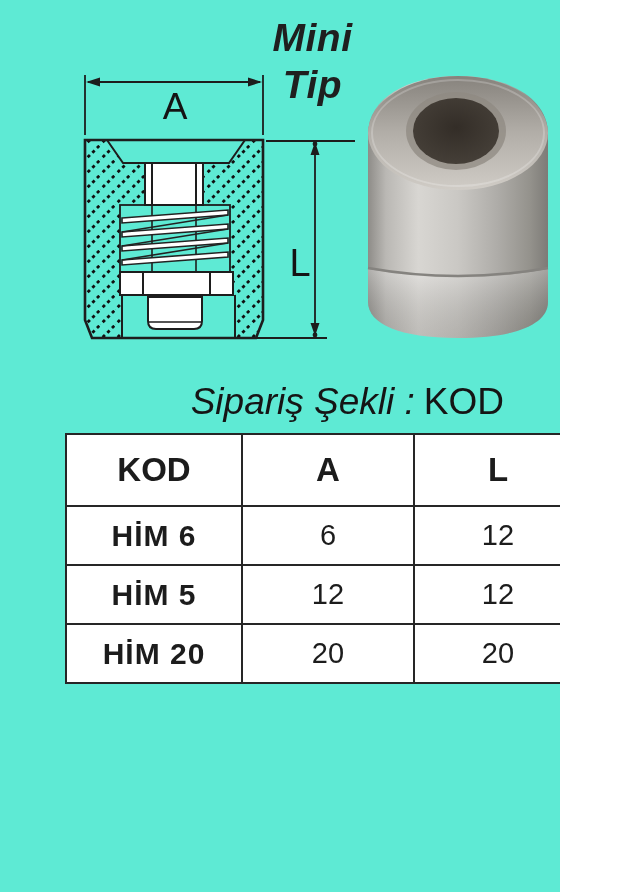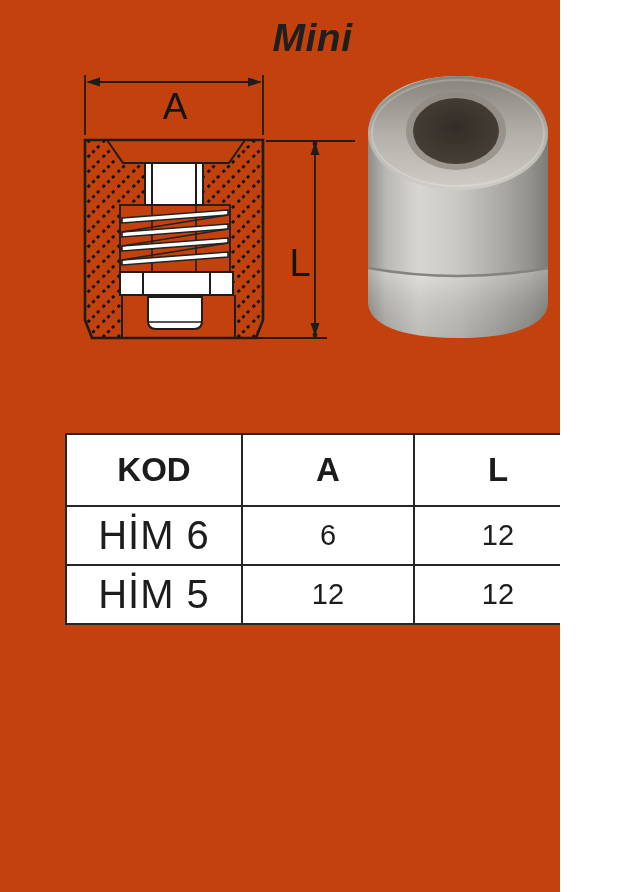--- a/index.html
+++ b/index.html
@@ -1,19 +1,19 @@
 <!DOCTYPE html>
 <html><head>
 <meta charset="utf-8">
 <style>
   html,body{margin:0;padding:0;background:#ffffff;}
   #page{
     position:relative;
     width:560px;height:892px;
-    background:#c2410c;
+    background:#5eead4;
     font-family:"Liberation Sans", sans-serif;
     color:#1a1a1a;
     overflow:hidden;
   }
   
   .title{
     position:absolute;left:230px;top:14px;width:165px;
     text-align:center;
     font-style:italic;font-weight:bold;
     font-size:39px;line-height:47px;
@@ -42,30 +42,31 @@
   }
   table.spec td, table.spec th{
     border:2.5px solid #262626;
     text-align:center;vertical-align:middle;
     padding:0;
     color:#1c1c1c;
   }
   table.spec tr.hdr{height:72px;}
   table.spec tr.data{height:59px;}
   table.spec th{font-size:33px;font-weight:bold;}
-  td.kod{font-size:40px;font-weight:normal;letter-spacing:1px;border-radius:27px;}
+  td.kod{font-size:30px;font-weight:bold;letter-spacing:1px;border-radius:27px;}
   td.num{font-size:29px;font-weight:normal;}
 </style>
 </head>
 <body>
 
 <div id="page">
 
   <div class="title">
     <div>Mini</div>
+    <div>Tip</div>
   </div>
 
   <svg class="drawing" width="310" height="290" viewBox="0 0 310 290">
     <defs>
       <pattern id="hatch" width="15" height="15" patternUnits="userSpaceOnUse">
         <line x1="-2" y1="17" x2="17" y2="-2" stroke="#101010" stroke-width="2.8" stroke-dasharray="3.2 3.4"></line>
       </pattern>
     </defs>
 
     <polygon points="30,70 52,70 68,93 90,93 90,135 65,135 65,225 67,225 67,268 37,268 30,250" fill="url(#hatch)"></polygon>
@@ -163,20 +164,23 @@
     <path d="M10,199 Q100,216 190,199 L190,232 C190,254 158,268 100,268 C42,268 10,254 10,232 Z" fill="url(#botband)"></path>
     <path d="M10,198 Q100,214 190,198" fill="none" stroke="#85837f" stroke-width="2.4"></path>
 
     <ellipse cx="100" cy="63" rx="90" ry="57" fill="url(#face)"></ellipse>
     <ellipse cx="100" cy="63" rx="86" ry="53" fill="none" stroke="#ffffff" stroke-opacity="0.22" stroke-width="2"></ellipse>
 
     <ellipse cx="98" cy="61" rx="50" ry="39" fill="#8f8a82" opacity="0.75"></ellipse>
     <ellipse cx="98" cy="61" rx="43" ry="33" fill="url(#holeg)"></ellipse>
   </svg>
 
+  <div class="order-note">
+    <span class="prefix">Sipariş Şekli :</span><span class="code">KOD</span>
+  </div>
 
   <table class="spec">
     <colgroup>
       <col style="width:176px">
         <col style="width:172px">
         <col style="width:168px">
     </colgroup>
     <tbody>
         <tr class="hdr">
       <th>KOD</th>
@@ -186,16 +190,21 @@
     <tr class="data">
       <td class="kod">HİM 6</td>
       <td class="num">6</td>
       <td class="num">12</td>
     </tr>
     <tr class="data">
       <td class="kod">HİM 5</td>
       <td class="num">12</td>
       <td class="num">12</td>
     </tr>
+    <tr class="data">
+      <td class="kod">HİM 20</td>
+      <td class="num">20</td>
+      <td class="num">20</td>
+    </tr>
   </tbody>
     </table>
 
 </div>
 
 </body></html>

